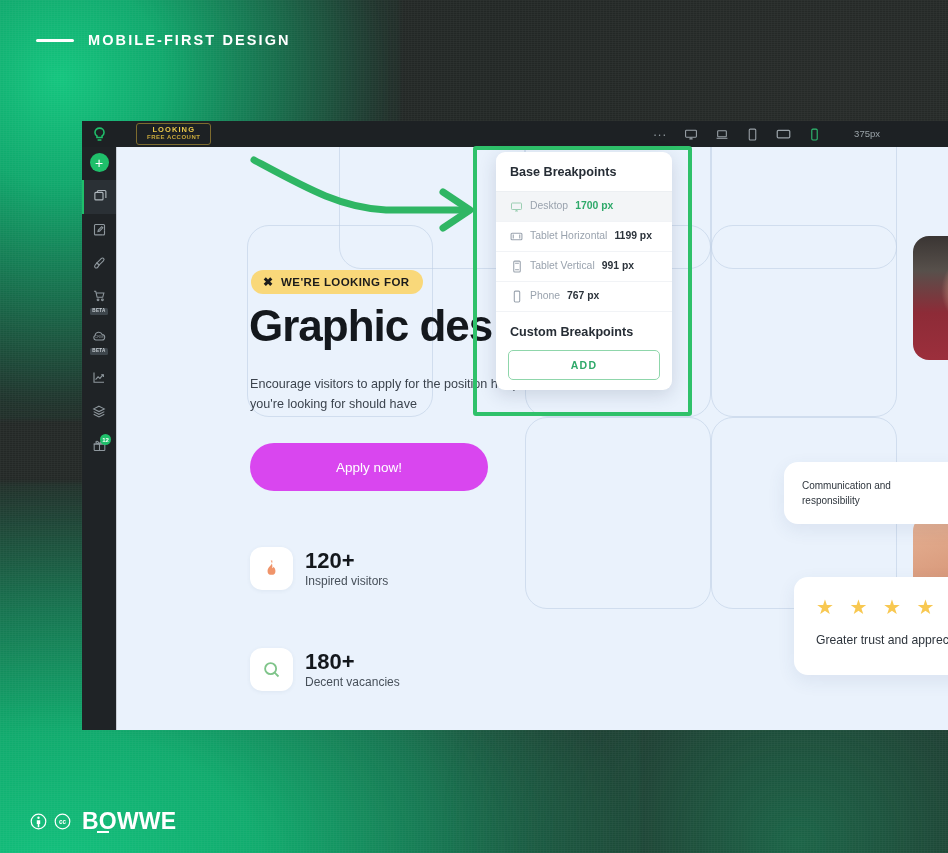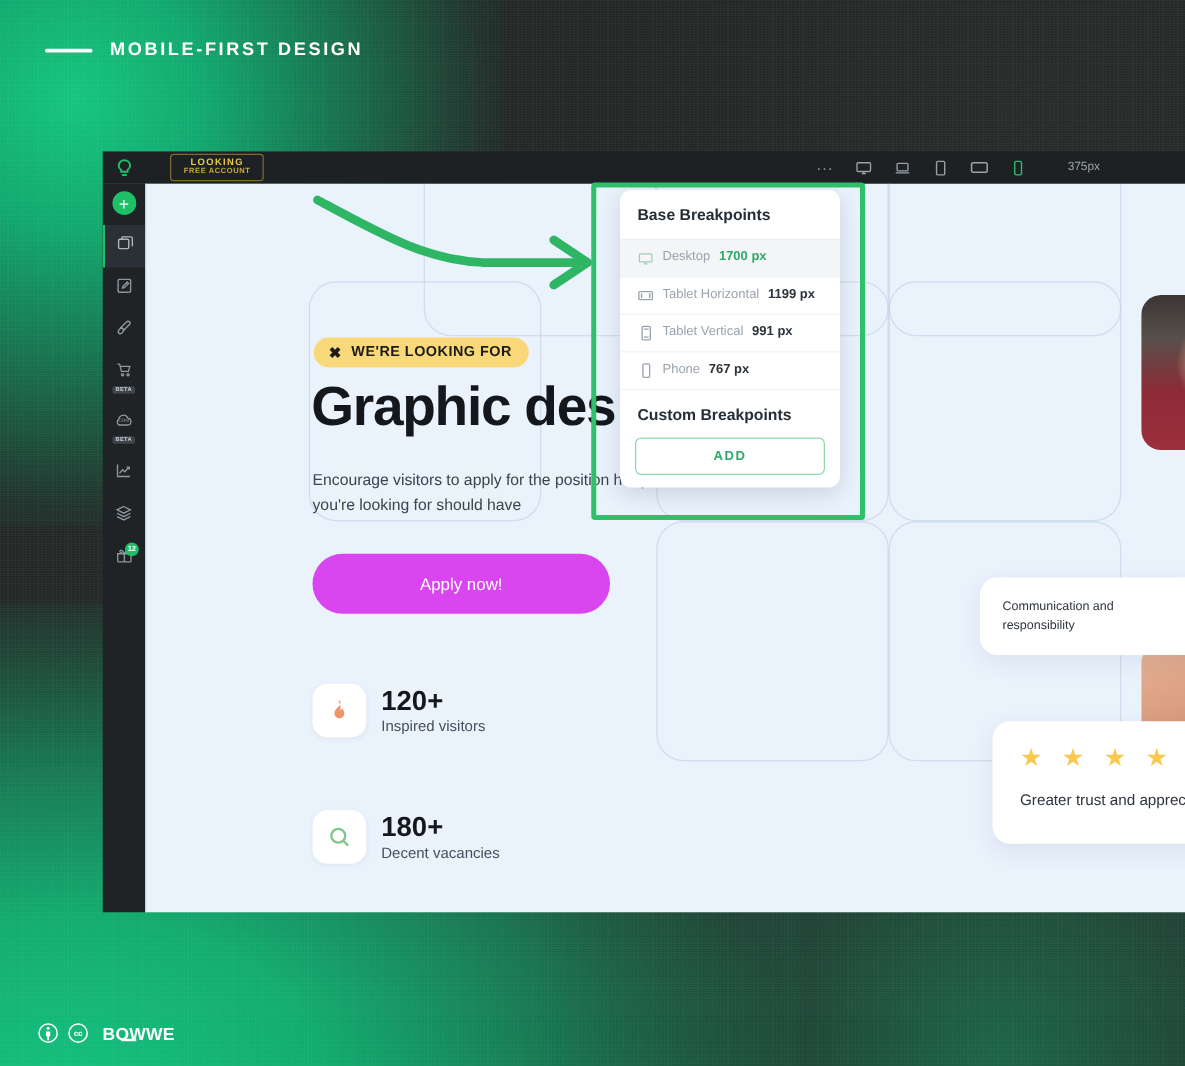--- a/index.html
+++ b/index.html
@@ -295,21 +295,21 @@
   
   .arrow { position: absolute; left: 246px; top: 150px; z-index: 11; pointer-events: none; }
 
   
   .footer {
     position: absolute; left: 30px; bottom: 18px;
     display: flex; align-items: center; gap: 7px;
     z-index: 6;
   }
   .cc-ico { width: 17px; height: 17px; }
-  .bowwe { color: #fff; font-size: 14px; font-weight: bold; letter-spacing: .2px; margin-left: 4px; position: relative; }
+  .bowwe { color: #fff; font-size: 23px; font-weight: bold; letter-spacing: .2px; margin-left: 4px; position: relative; }
   .bowwe-u { position: absolute; left: 15px; bottom: 2px; width: 12px; height: 2px; background: #fff; }
 </style>
 </head>
 <body>
 
 <div class="bg-base"></div>
 <div class="bg-glow-tl"></div>
 <div class="bg-glow-bl"></div>
 <div class="bg-glow-br"></div>
 <div class="bg-dark-tr"></div>

